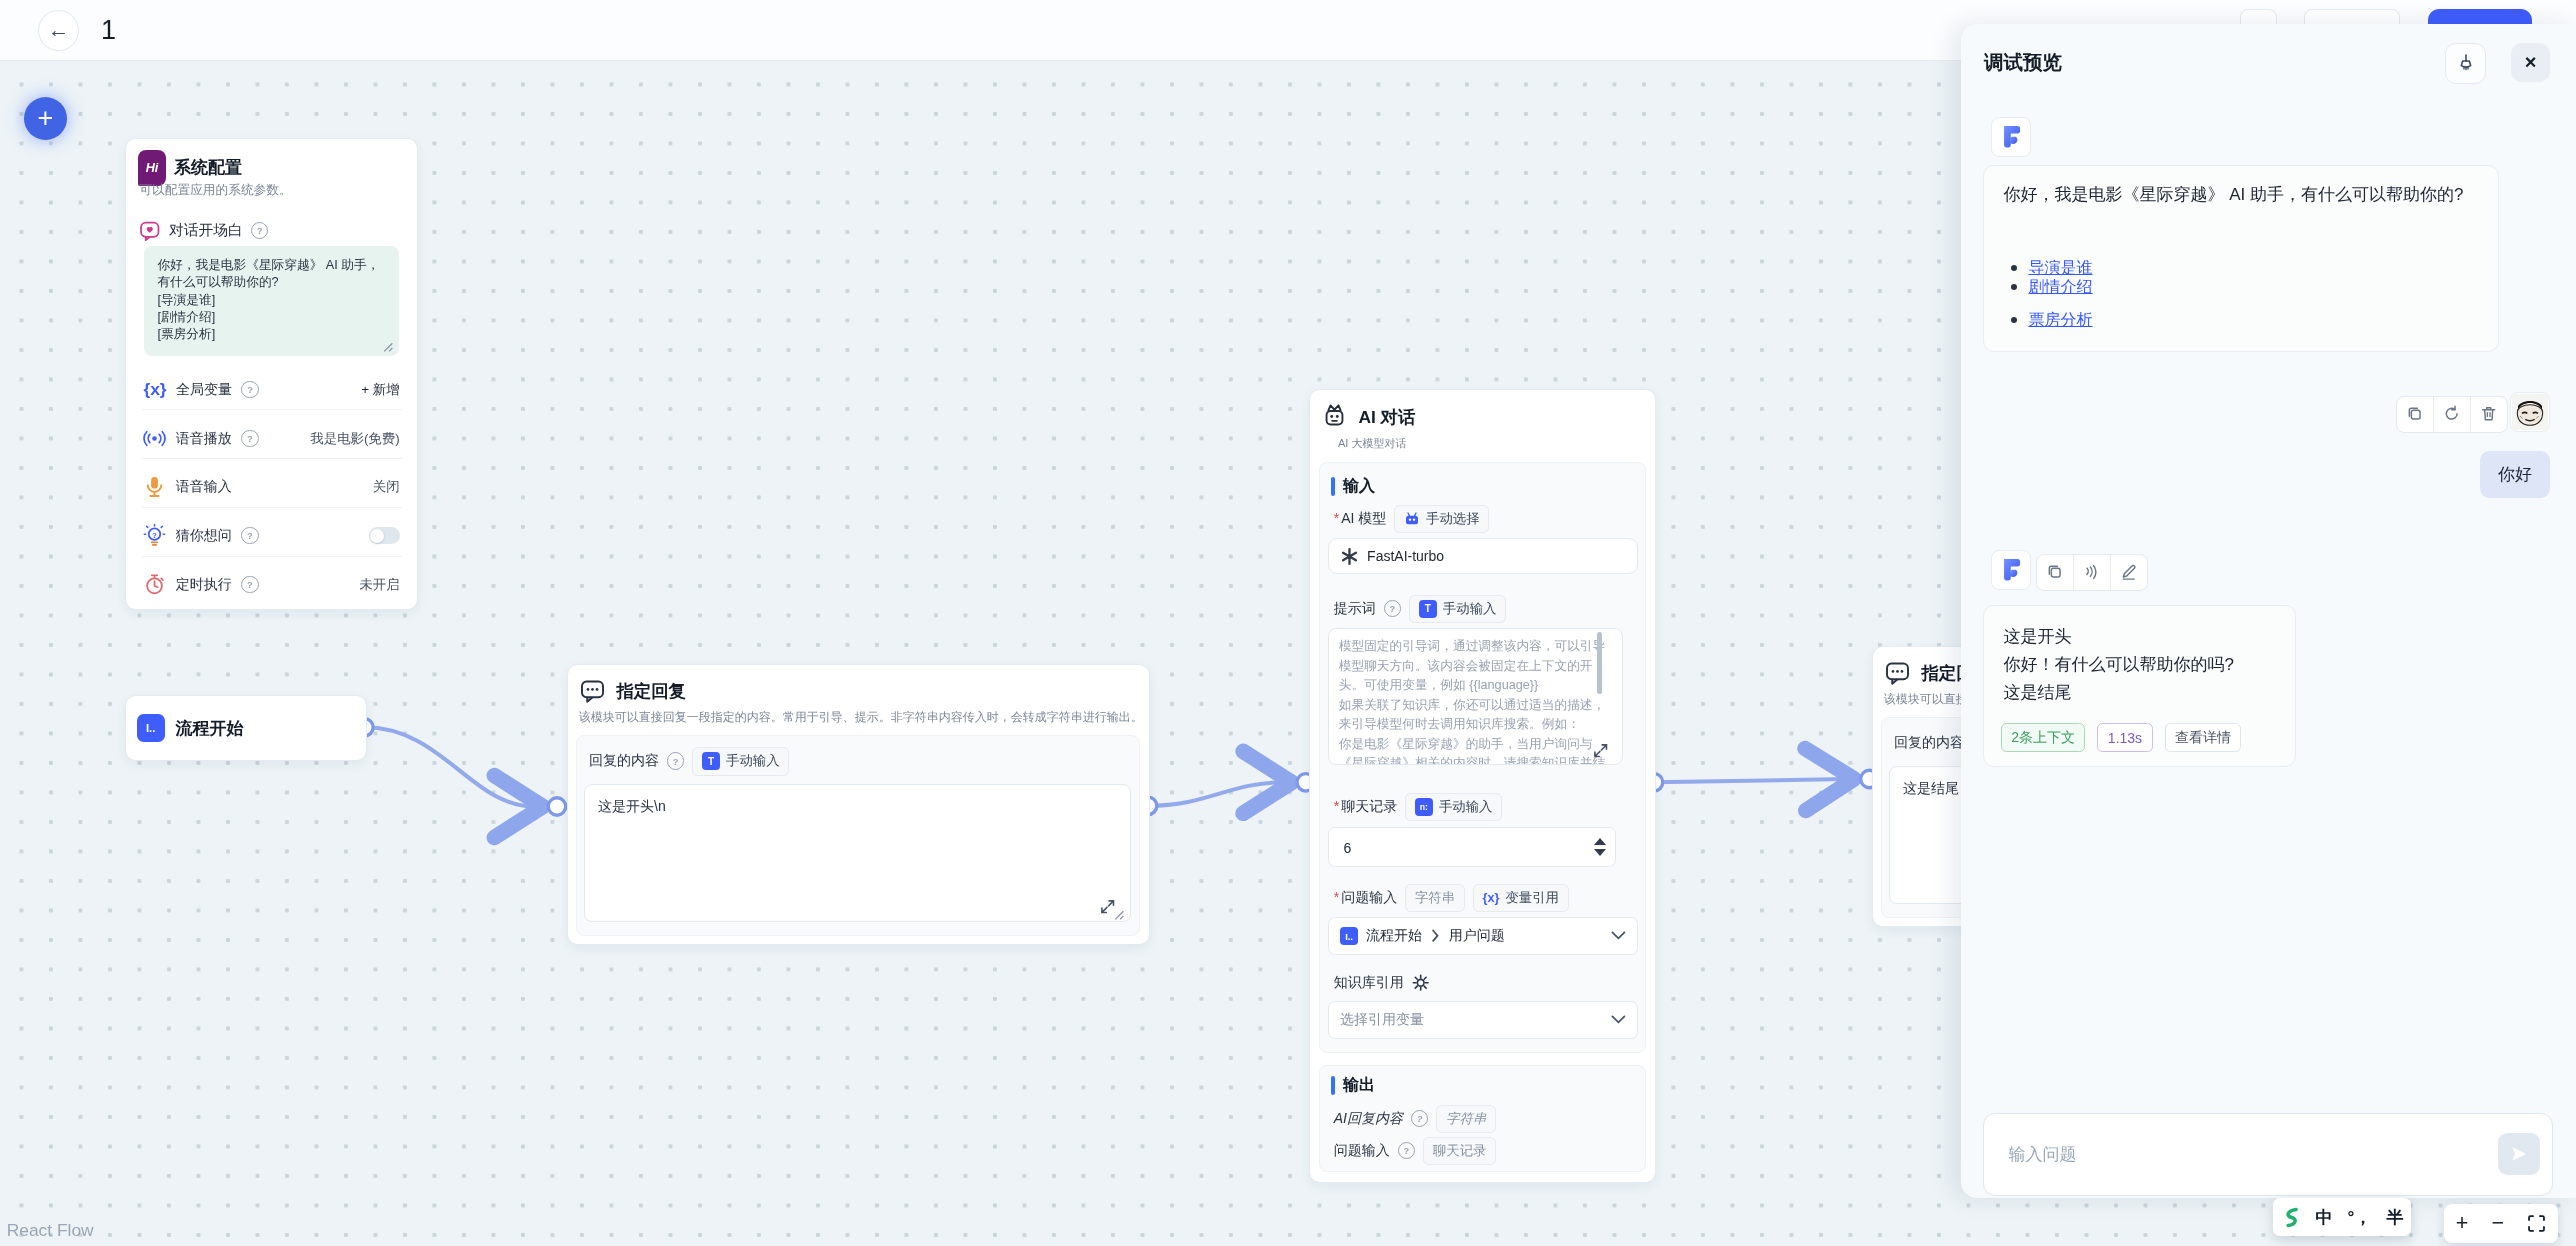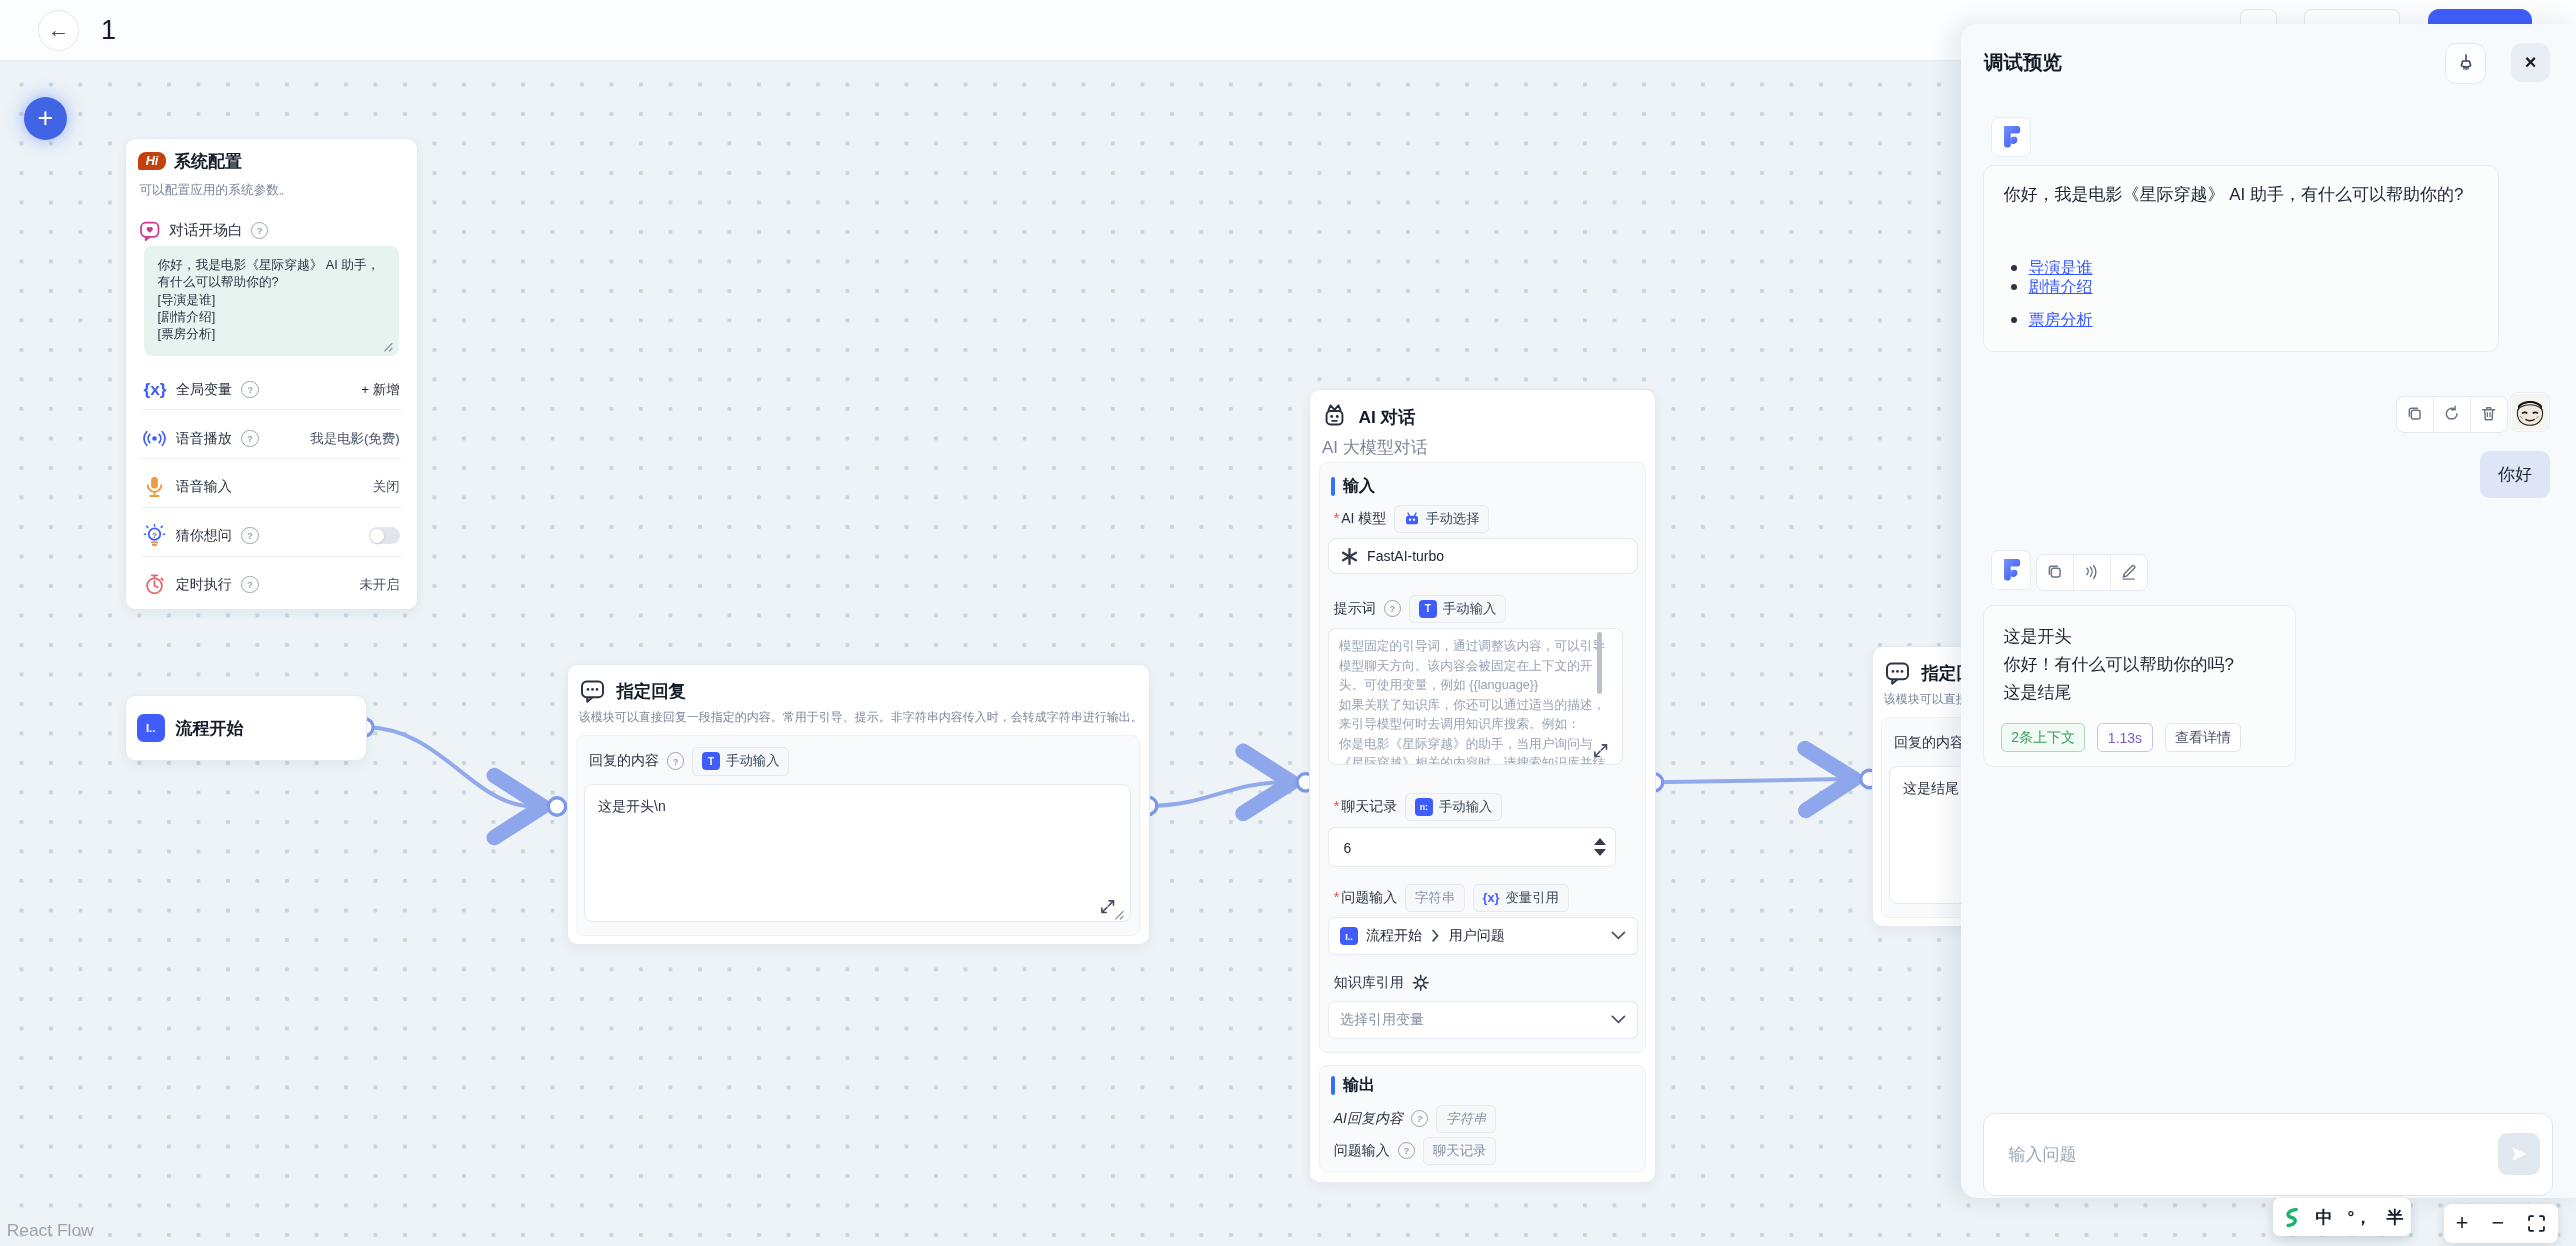--- a/index.html
+++ b/index.html
@@ -143,21 +143,21 @@
     <div class="peek b2"></div>
     <div class="peek b3"></div>
   </div>
 
   <div class="plus-fab">
       <span>+</span>
     </div>
 
   <div class="node" style="left:125px;top:138px;width:291px;height:470px;">
     <div class="rowflex" style="left:12px;top:10.7px;">
-      <span style="width:28px;height:18px;border-radius:8px 8px 8px 2px;background:#c2410c;color:#fff;display:flex;align-items:center;justify-content:center;font-size:12.7px;font-weight:bold;font-style:italic;">Hi</span>
+      <span style="width:28px;height:36px;border-radius:8px 8px 8px 2px;background:#701a75;color:#fff;display:flex;align-items:center;justify-content:center;font-size:12.7px;font-weight:bold;font-style:italic;">Hi</span>
       <span class="node-title" style="font-size:17px;">系统配置</span>
     </div>
     <div class="node-desc" style="position:absolute;left:13.4px;top:43px;font-size:12.7px;">可以配置应用的系统参数。</div>
     <div class="rowflex" style="left:13.4px;top:81px;">
       <svg width="21.5" height="21.5" viewBox="0 0 32 32">
           <rect x="3" y="4" width="26" height="21" rx="7" fill="none" stroke="#cb3c90" stroke-width="2.6"></rect>
           <path d="M10 25 l0 5 l6 -5" fill="none" stroke="#cb3c90" stroke-width="2.6" stroke-linejoin="round"></path>
           <path d="M16 19 c-4,-3 -6,-6 -3.5,-8 c1.8,-1.3 3.5,0.5 3.5,0.5 c0,0 1.7,-1.8 3.5,-0.5 c2.5,2 0.5,5 -3.5,8 z" fill="#cb3c90"></path>
         </svg>
       <span class="flabel" style="font-size:14.8px;">对话开场白</span>
@@ -265,21 +265,21 @@
     <div class="rowflex" style="left:10.7px;top:13.4px;gap:10.7px;">
       <svg width="27" height="27" viewBox="0 0 34 34">
           <path d="M9 10 L12 3 L17 8.5 L22 3 L25 10" fill="none" stroke="#29313f" stroke-width="2.4" stroke-linejoin="round"></path>
           <rect x="7" y="10" width="20" height="17" rx="5" fill="none" stroke="#29313f" stroke-width="2.4"></rect>
           <circle cx="13.5" cy="17" r="1.8" fill="#29313f"></circle>
           <circle cx="20.5" cy="17" r="1.8" fill="#29313f"></circle>
           <path d="M14 22.5 h6" stroke="#29313f" stroke-width="2.2" stroke-linecap="round"></path>
         </svg>
       <span class="node-title">AI 对话</span>
     </div>
-    <div class="node-desc" style="position:absolute;left:12px;top:46px;font-size:17px;">AI 大模型对话</div>
+    <div class="node-desc" style="position:absolute;left:28px;top:46px;font-size:11px;">AI 大模型对话</div>
 
     <div class="subcard" style="left:9.4px;top:72px;width:325px;height:589px;">
       <div class="sec" style="position:absolute;left:10.7px;top:13.4px;">
           <span>输入</span>
         </div>
 
       <div class="rowflex" style="left:13.4px;top:42px;">
         <span class="flabel req">AI 模型</span>
         <span class="chip" style="height:25.5px;">
           <svg width="16" height="16" viewBox="0 0 24 24">

